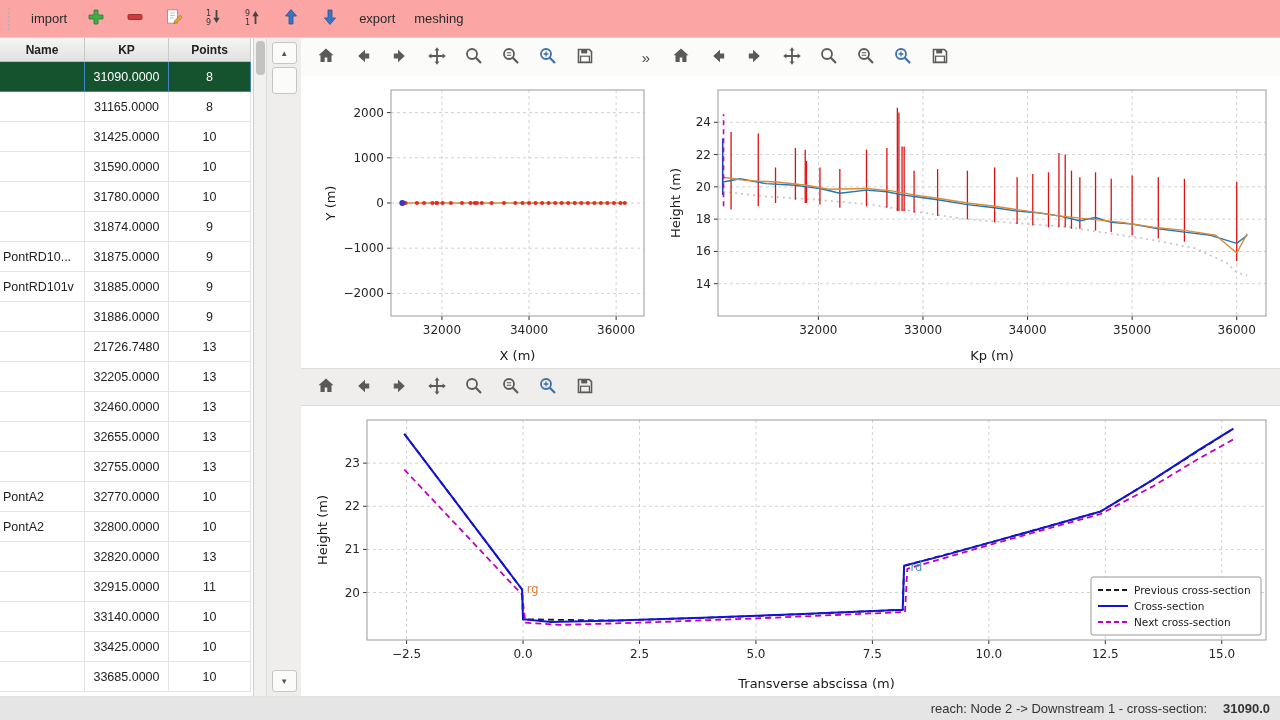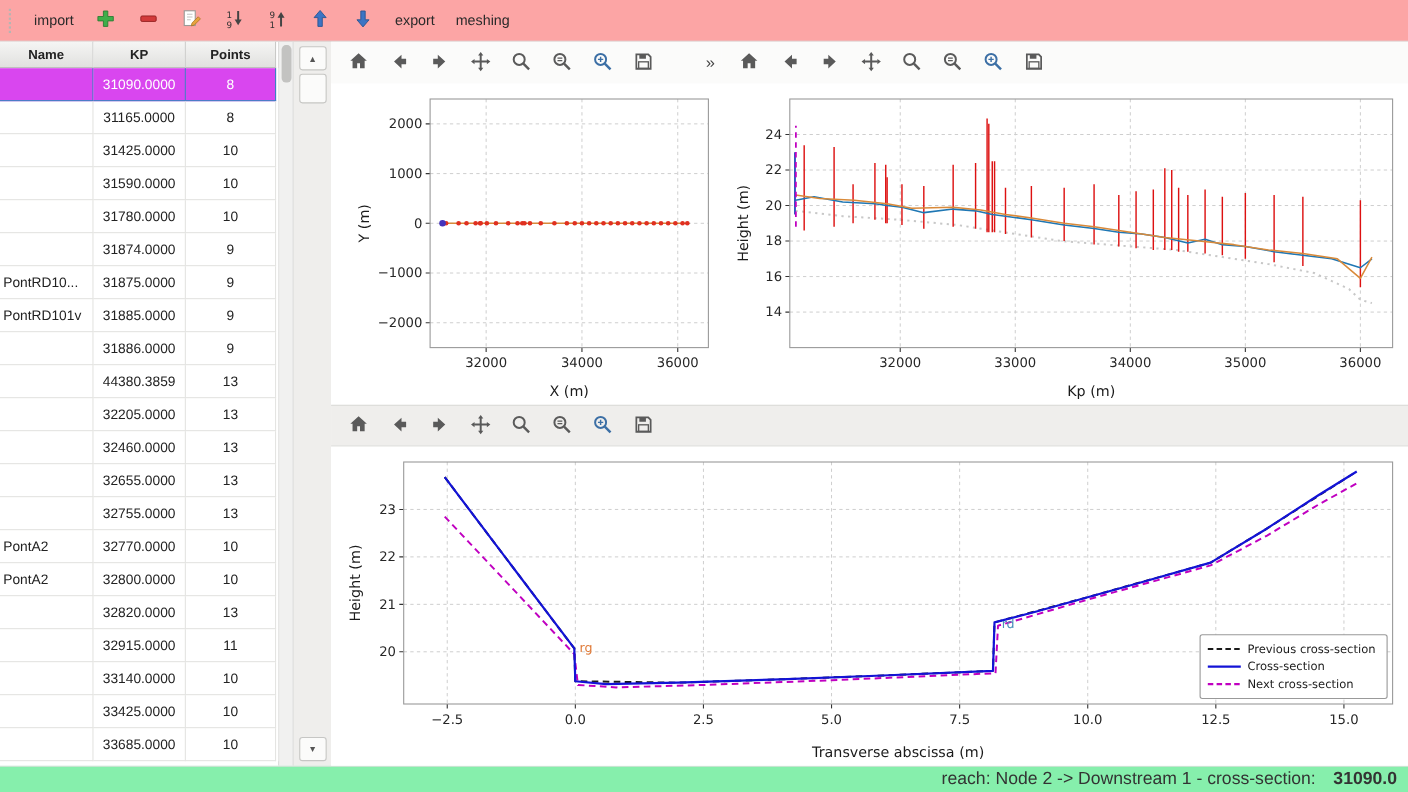--- a/index.html
+++ b/index.html
@@ -19,21 +19,21 @@
   
   .leftpanel { width:265px; background:#fff; border-right:1px solid #cfcfcd; display:flex; flex-direction:column; }
   .thead { display:flex; height:24px; flex:0 0 24px; }
   .th { background:linear-gradient(#f5f5f4,#e1e1df); border-right:1px solid #c9c9c7; border-bottom:1px solid #b9b9b7;
         font-weight:bold; font-size:12px; display:flex; align-items:center; justify-content:center; }
   .c-name{width:85px} .c-kp{width:84px} .c-points{width:82px}
   .trow { display:flex; height:30px; flex:0 0 30px; background:#fff; }
   .td { border-right:1px solid #e4e4e2; border-bottom:1px solid #e4e4e2; font-size:12.5px; display:flex; align-items:center; overflow:hidden; white-space:nowrap; }
   .td.c-name { padding-left:3px; }
   .td.c-kp, .td.c-points { justify-content:center; }
-  .trow.selected .td { background:#d946ef; color:#fff; border-color:#3d82c2; }
+  .trow.selected .td { background:#14532d; color:#fff; border-color:#3d82c2; }
 
   
   .vthin { width:14px; background:#f1f1f0; border-right:1px solid #dddddb; position:relative; }
   .vthin .thumb { position:absolute; top:3px; left:2px; width:9px; height:34px; background:#c3c3c1; border-radius:4px; }
 
   
   .strip { width:35px; background:#efeeec; display:flex; flex-direction:column; align-items:center; padding:4px 0; }
   .sbtn { width:25px; height:22px; background:#fbfbfa; border:1px solid #c6c6c4; border-radius:3px;
           display:flex; align-items:center; justify-content:center; font-size:8px; color:#555; }
   .sthumb { width:25px; height:27px; background:#fbfbfa; border:1px solid #c6c6c4; border-radius:3px; margin-top:3px; }
@@ -52,22 +52,22 @@
   svg.chart { display:block; background:#fff; }
 
   
   svg.chart text { font-family:"DejaVu Sans",sans-serif; }
   .tick { font-size:12px; fill:#262626; }
   .axl  { font-size:13px; fill:#1a1a1a; }
   .ann  { font-size:11.5px; }
   .leg  { font-size:10.5px; fill:#1a1a1a; }
 
   
-  .statusbar { height:24px; background:#86efac; border-top:1px solid #e2e2e0; display:flex; align-items:center;
-               justify-content:flex-end; padding-right:10px; font-size:16px; color:#333; }
+  .statusbar { height:24px; background:#e5e5e5; border-top:1px solid #e2e2e0; display:flex; align-items:center;
+               justify-content:flex-end; padding-right:10px; font-size:13px; color:#333; }
   .statusbar b { margin-left:16px; }
 </style>
 </head>
 <body>
 
 <div class="topbar">
   <div class="grip"></div>
   <div class="appbtns" id="appbtns">
       <button class="tbtn">import</button>
       <button class="tbtn">
@@ -167,21 +167,21 @@
           <div class="td c-kp">31885.0000</div>
           <div class="td c-points">9</div>
         </div>
         <div class="trow">
           <div class="td c-name"></div>
           <div class="td c-kp">31886.0000</div>
           <div class="td c-points">9</div>
         </div>
         <div class="trow">
           <div class="td c-name"></div>
-          <div class="td c-kp">44380.3859</div>
+          <div class="td c-kp">21726.7480</div>
           <div class="td c-points">13</div>
         </div>
         <div class="trow">
           <div class="td c-name"></div>
           <div class="td c-kp">32205.0000</div>
           <div class="td c-points">13</div>
         </div>
         <div class="trow">
           <div class="td c-name"></div>
           <div class="td c-kp">32460.0000</div>

